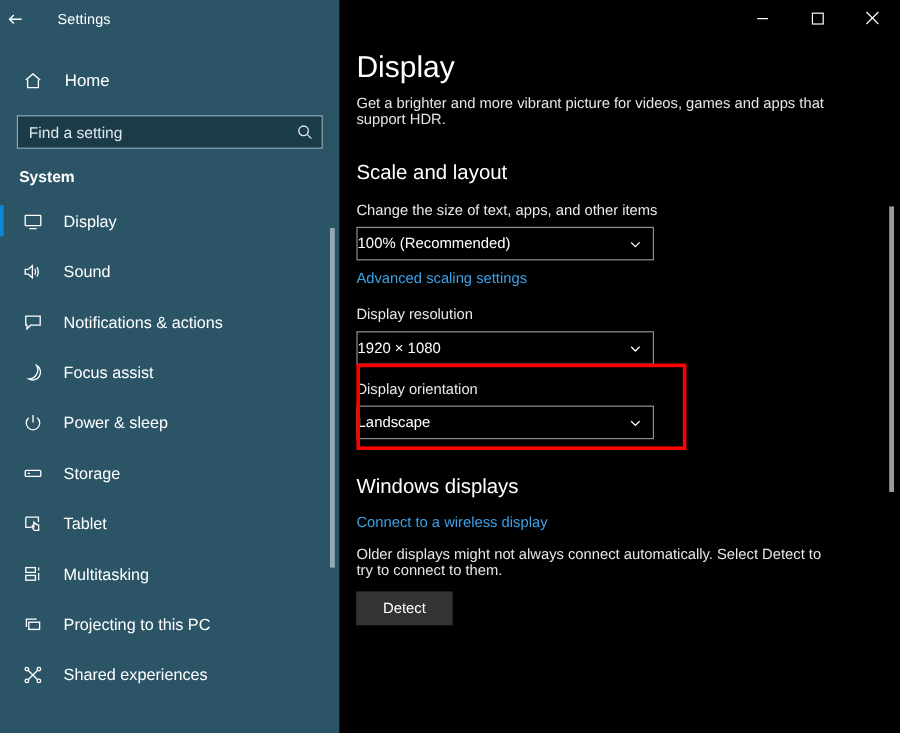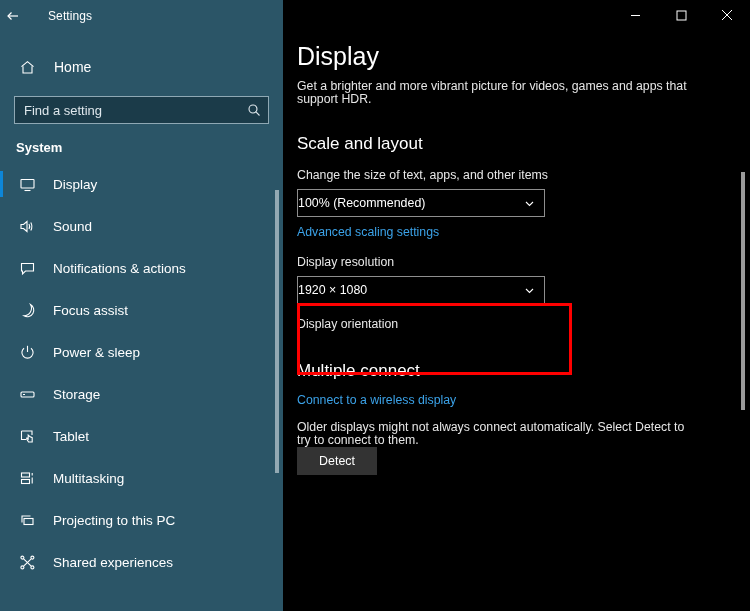--- a/index.html
+++ b/index.html
@@ -205,20 +205,21 @@
     left: 297px;
     top: 303px;
     width: 275px;
     height: 72px;
     border: 3px solid #ff0000;
     pointer-events: none;
     z-index: 5;
   }
 
   .detect-btn {
+    margin-top: 11px;
     width: 80px; height: 28px;
     background: #333333;
     border: 1px solid #333333;
     color: #ffffff;
     font-size: 12.4px;
     font-family: "Liberation Sans", sans-serif;
     cursor: pointer;
   }
 
   .main-scrollbar {
@@ -444,23 +445,31 @@
           <span class="chev">
             <svg width="13" height="13" viewBox="0 0 13 13" fill="none" stroke="#ffffff" stroke-width="1.1">
                 <path d="M3 5 L6.5 8.5 L10 5"></path>
               </svg>
           </span>
         </div>
       </div>
 
       <div style="margin-top:13px;">
         <div class="field-label">Display orientation</div>
-      </div>
-
-      <div class="sec-title" style="margin-top:30px;margin-bottom:12px;">Multiple connect</div>
+        <div class="dropdown">
+          <span class="val">Landscape</span>
+          <span class="chev">
+            <svg width="13" height="13" viewBox="0 0 13 13" fill="none" stroke="#ffffff" stroke-width="1.1">
+                <path d="M3 5 L6.5 8.5 L10 5"></path>
+              </svg>
+          </span>
+        </div>
+      </div>
+
+      <div class="sec-title" style="margin-top:30px;margin-bottom:12px;">Windows displays</div>
 
       <a class="link" style="margin-top:0;">Connect to a wireless display</a>
 
       <div class="para" style="margin-top:14px;">Older displays might not always connect automatically. Select Detect to try to connect to them.</div>
 
       <button class="detect-btn">Detect</button>
     </div>
 
     <div class="main-scrollbar">
       <div class="main-thumb"></div>

